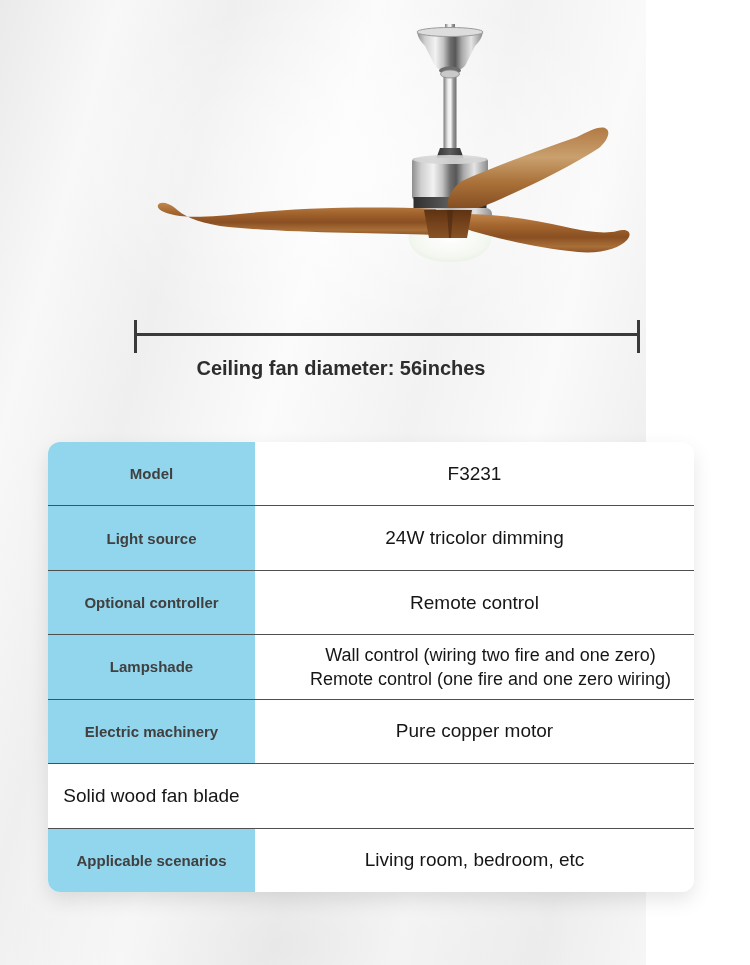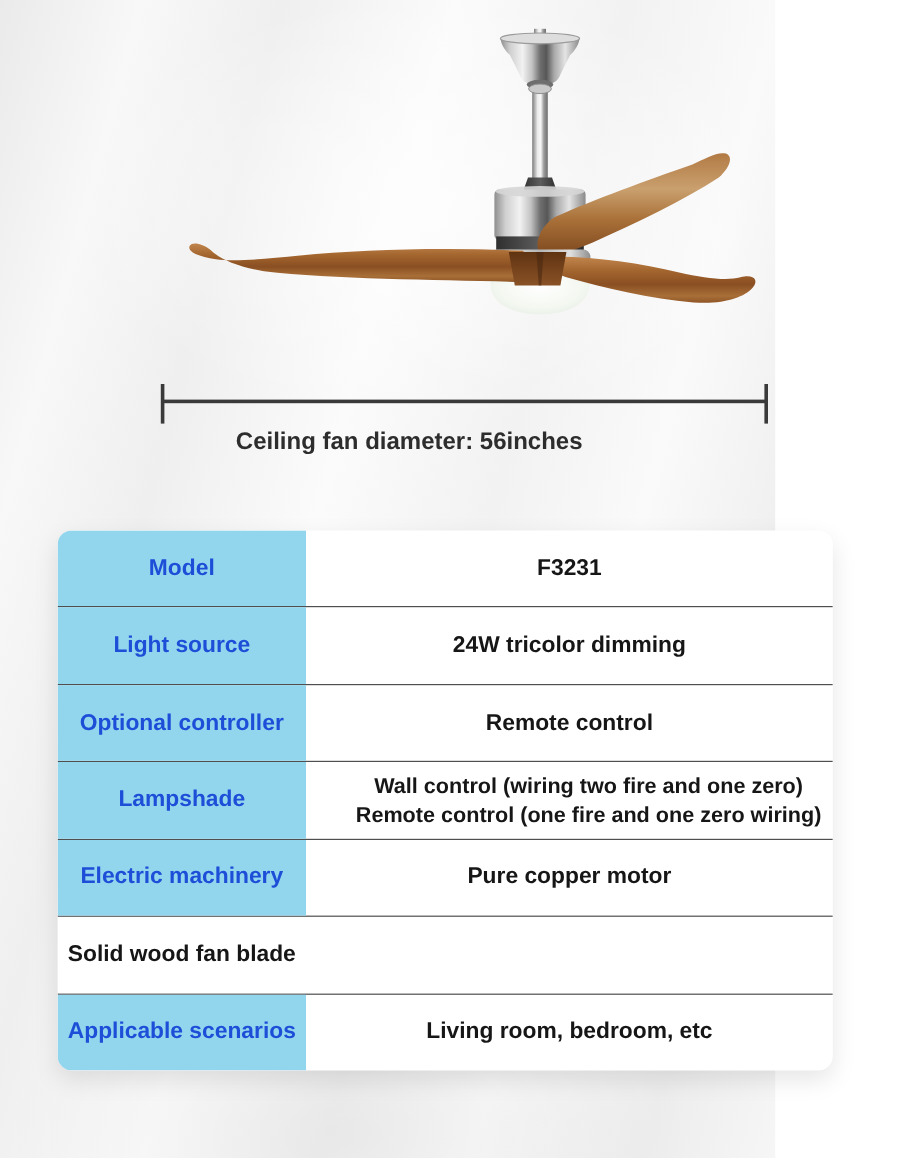--- a/index.html
+++ b/index.html
@@ -30,25 +30,25 @@
   .spec-card{
     position:absolute;left:48px;top:442px;width:646px;height:450px;
     background:#ffffff;border-radius:12px;overflow:hidden;
     box-shadow:0 8px 20px rgba(0,0,0,.10);
     display:flex;flex-direction:column;
   }
   .spec-row{flex:1;display:grid;grid-template-columns:207px 1fr;border-bottom:1.5px solid #4f4f4f;}
   .spec-row:last-child{border-bottom:none;}
   .spec-label{
     background:#92d6ee;display:flex;align-items:center;justify-content:center;
-    font-size:19px;font-weight:700;color:#1d4ed8;text-align:center;padding:0 2px;
+    font-size:15px;font-weight:700;color:#404040;text-align:center;padding:0 2px;
   }
   .spec-value{
     display:flex;align-items:center;justify-content:center;
-    font-size:19px;font-weight:700;color:#161616;text-align:center;padding:0 4px;
+    font-size:19px;font-weight:400;color:#161616;text-align:center;padding:0 4px;
   }
   .spec-value.multiline{font-size:18px;line-height:1.36;white-space:pre-line;padding-left:36px;}
 </style>
 </head>
 <body>
 
 <div id="app">
 
   <svg class="fan-svg" width="750" height="430" viewBox="0 0 750 430" aria-hidden="true">
     <defs>

